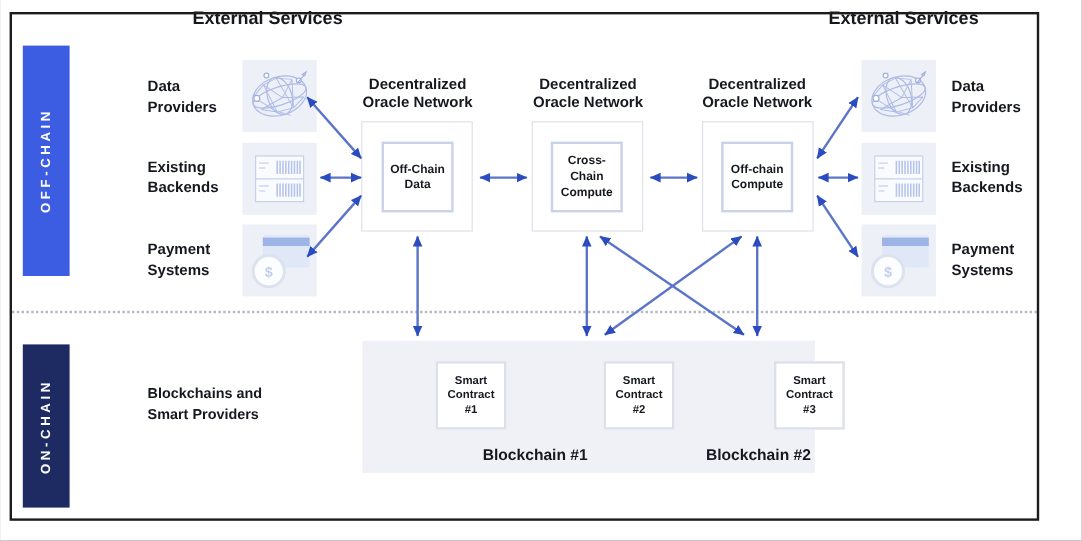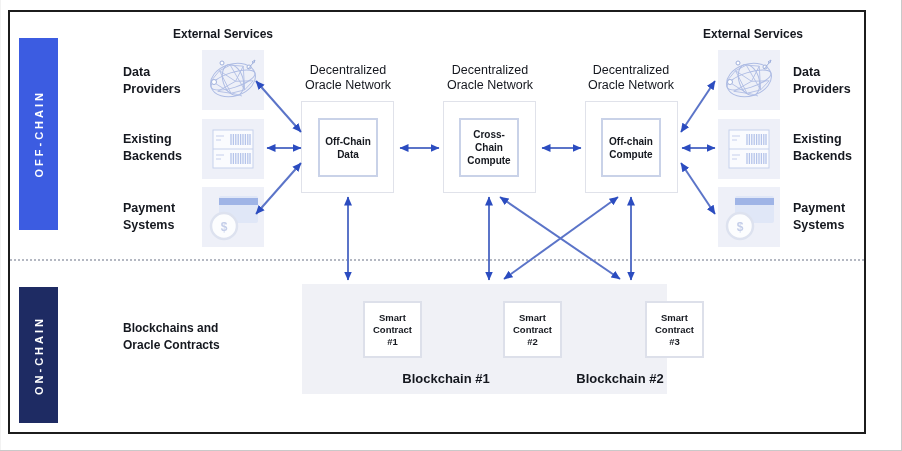--- a/index.html
+++ b/index.html
@@ -9,25 +9,25 @@
     box-shadow:inset -1px -1px 0 0 #c9c9c9, inset 1px 0 0 0 #f2f2f2;
   }
   .frame{position:absolute;left:8px;top:10px;width:854px;height:420px;border:2px solid var(--frame,#1c1c1c);pointer-events:none;}
   .band{position:absolute;left:19px;width:39px;display:flex;align-items:center;justify-content:center;}
   .band-off{top:38px;height:192px;background:var(--offchain-bg,#3c5ce1);}
   .band-on{top:287px;height:136px;background:var(--onchain-bg,#1e2b63);}
   .band span{
     writing-mode:vertical-rl;transform:rotate(180deg);
     color:#fff;font-weight:bold;font-size:11px;letter-spacing:3px;white-space:nowrap;
   }
-  .ext-header{position:absolute;top:27px;width:160px;text-align:center;font-weight:bold;font-size:12px;}
+  .ext-header{position:absolute;top:7px;width:160px;text-align:center;font-weight:bold;font-size:15px;}
   .svc-label{position:absolute;width:90px;font-weight:bold;font-size:12.5px;line-height:17px;}
   .tile{position:absolute;width:62px;height:60px;background:var(--tile-bg,#eef0f8);}
   .tile svg{display:block;}
-  .don-header{position:absolute;top:63px;width:130px;text-align:center;font-weight:normal;font-size:12.5px;line-height:15px;}
+  .don-header{position:absolute;top:63px;width:130px;text-align:center;font-weight:bold;font-size:12.5px;line-height:15px;}
   .don-box{position:absolute;top:101px;width:93px;height:92px;background:#fff;border:1px solid var(--box-border,#e0e2ea);box-sizing:border-box;}
   .don-core{position:absolute;top:118px;width:60px;height:59px;background:#fff;border:2px solid var(--inner-border,#c9d2e8);box-sizing:border-box;
     display:flex;align-items:center;justify-content:center;text-align:center;font-weight:bold;font-size:10px;line-height:13px;}
   .divider{position:absolute;left:10px;top:259px;width:854px;border-top:2px dotted var(--divider,#b4b8c2);}
   .bc-box{position:absolute;top:284px;height:110px;background:var(--blockchain-bg,#f0f1f6);}
   .bc-label{position:absolute;width:100%;bottom:8px;text-align:center;font-weight:bold;font-size:13px;}
   .sc-box{position:absolute;top:301px;width:59px;height:57px;background:#fff;border:2px solid var(--sc-border,#dde0ea);box-sizing:border-box;
     display:flex;align-items:center;justify-content:center;text-align:center;font-weight:bold;font-size:9.5px;line-height:12px;margin-left:44px;}
   .onchain-label{position:absolute;left:123px;top:320px;font-weight:bold;font-size:12px;line-height:17px;}
   .arrows{position:absolute;left:0;top:0;pointer-events:none;}
@@ -167,27 +167,27 @@
     <div><span>Cross-Chain</span><br><span>Compute</span></div>
   </div>
   <div class="don-core" style="left:601px;">
     <div><span>Off-chain</span><br><span>Compute</span></div>
   </div>
 
   <div class="divider"></div>
 
   <div class="onchain-label">
     <div>Blockchains and</div>
-      <div>Oracle Contracts</div>
+      <div>Smart Providers</div>
   </div>
 
   <div class="bc-box" style="left:302px;width:288px;">
     <div class="bc-label">Blockchain #1</div>
   </div>
-  <div class="bc-box" style="left:573px;width:94px;">
+  <div class="bc-box" style="left:585px;width:94px;">
     <div class="bc-label">Blockchain #2</div>
   </div>
 
   <div class="sc-box" style="left:319px;">
     <div><span>Smart</span><br><span>Contract</span><br><span>#1</span></div>
   </div>
   <div class="sc-box" style="left:459px;">
     <div><span>Smart</span><br><span>Contract</span><br><span>#2</span></div>
   </div>
   <div class="sc-box" style="left:601px;">

